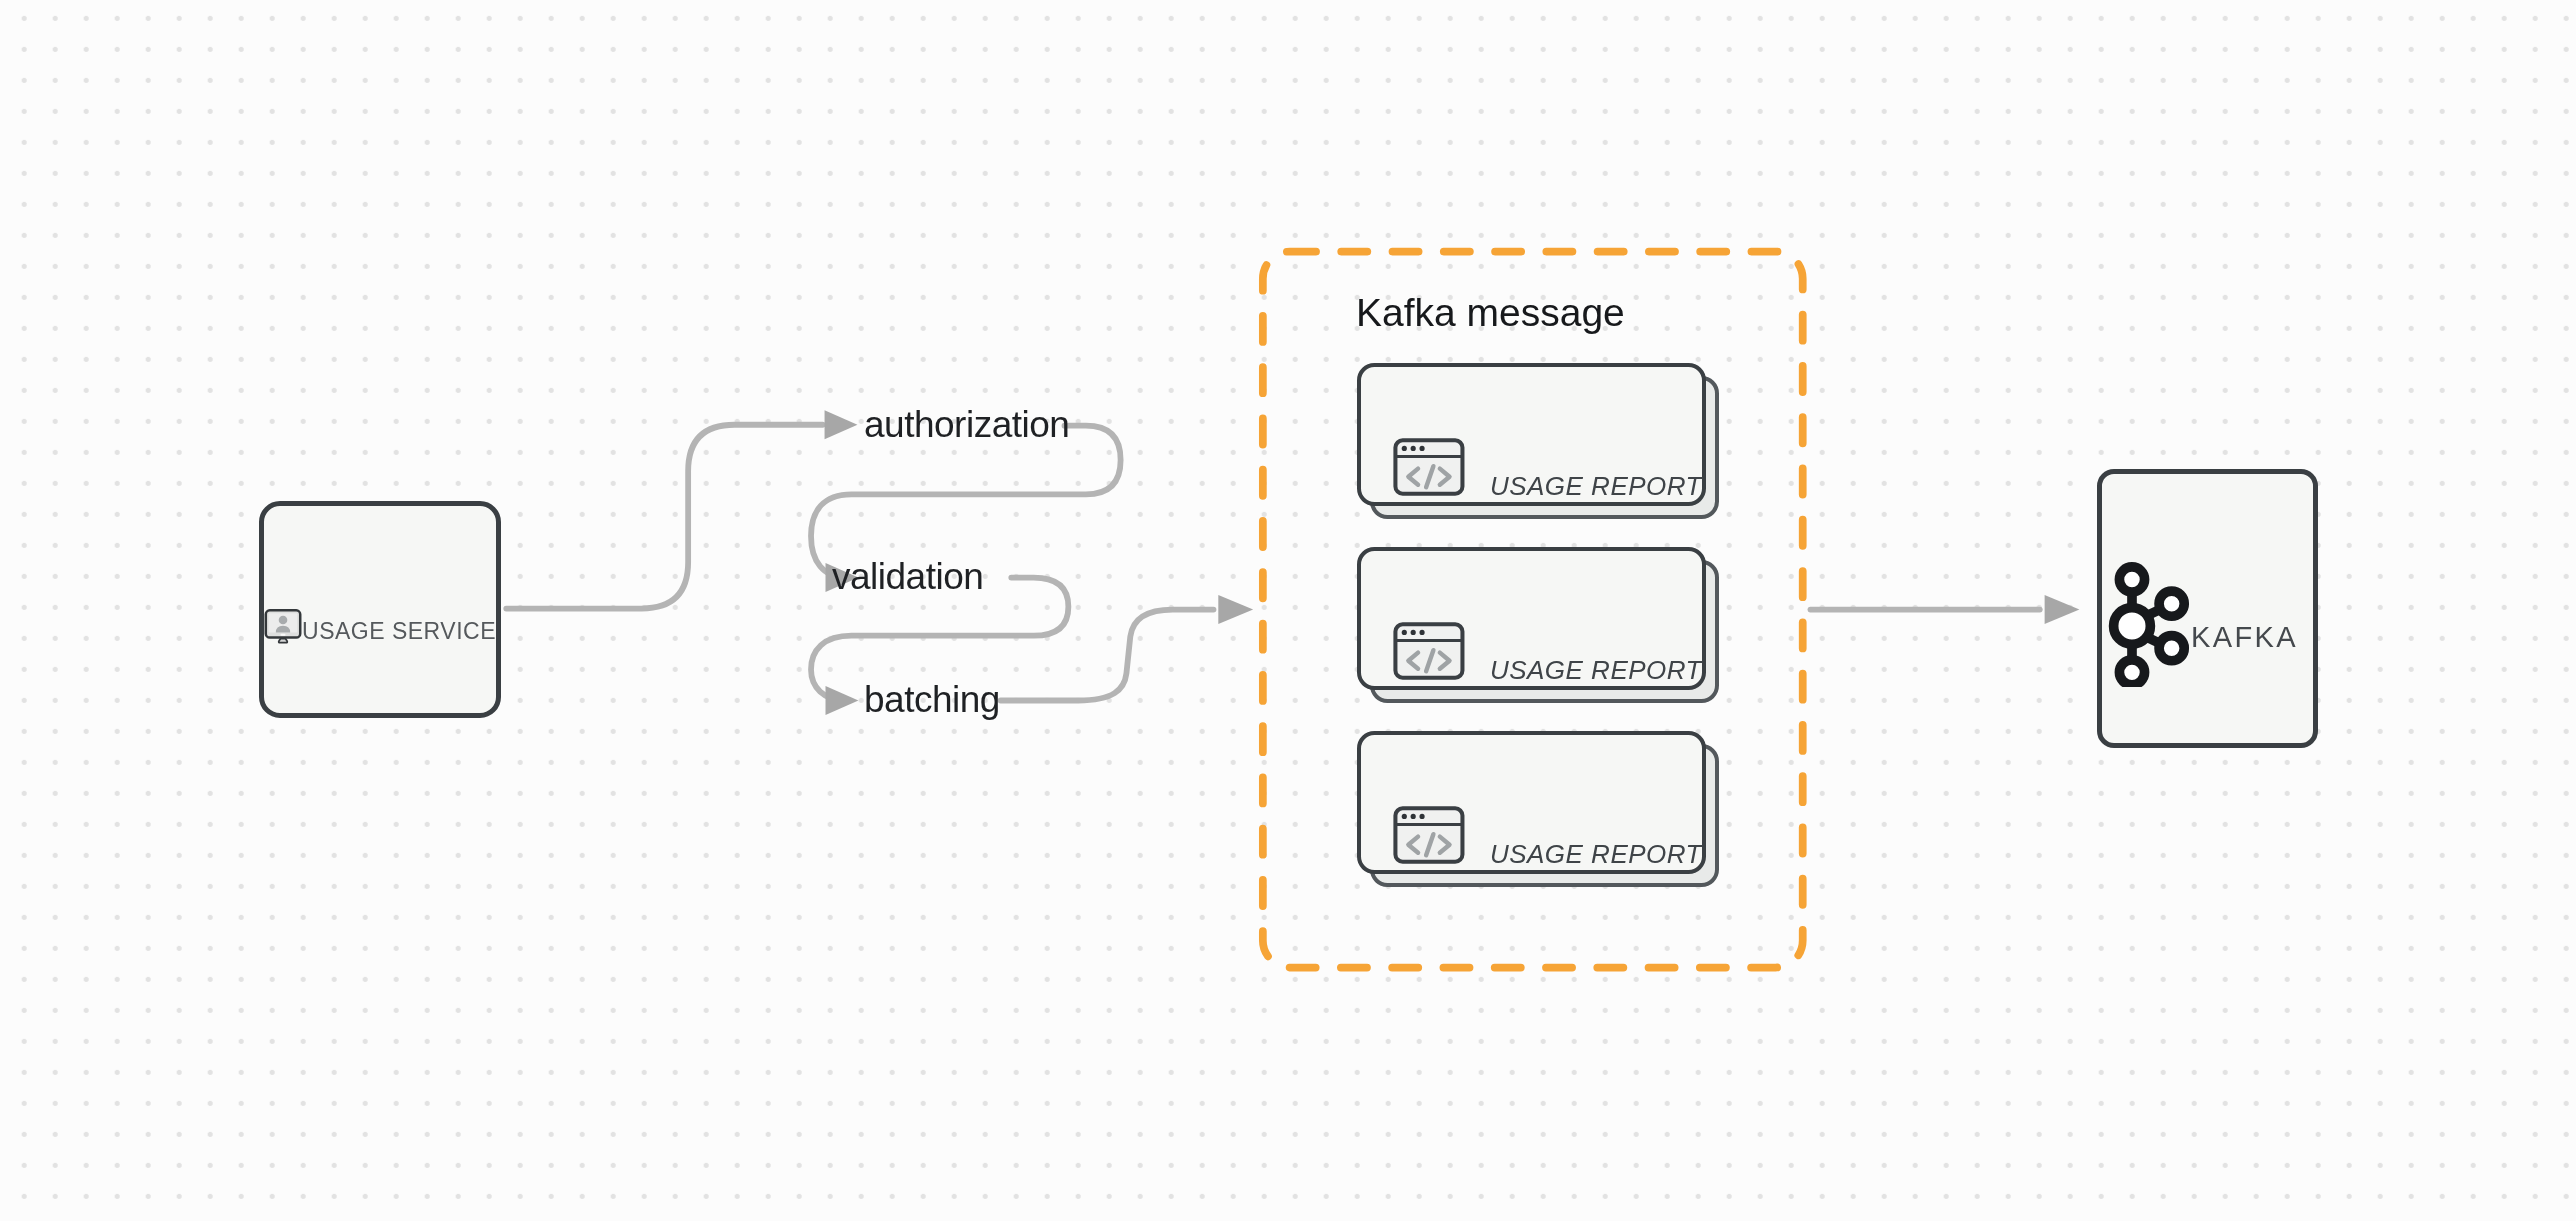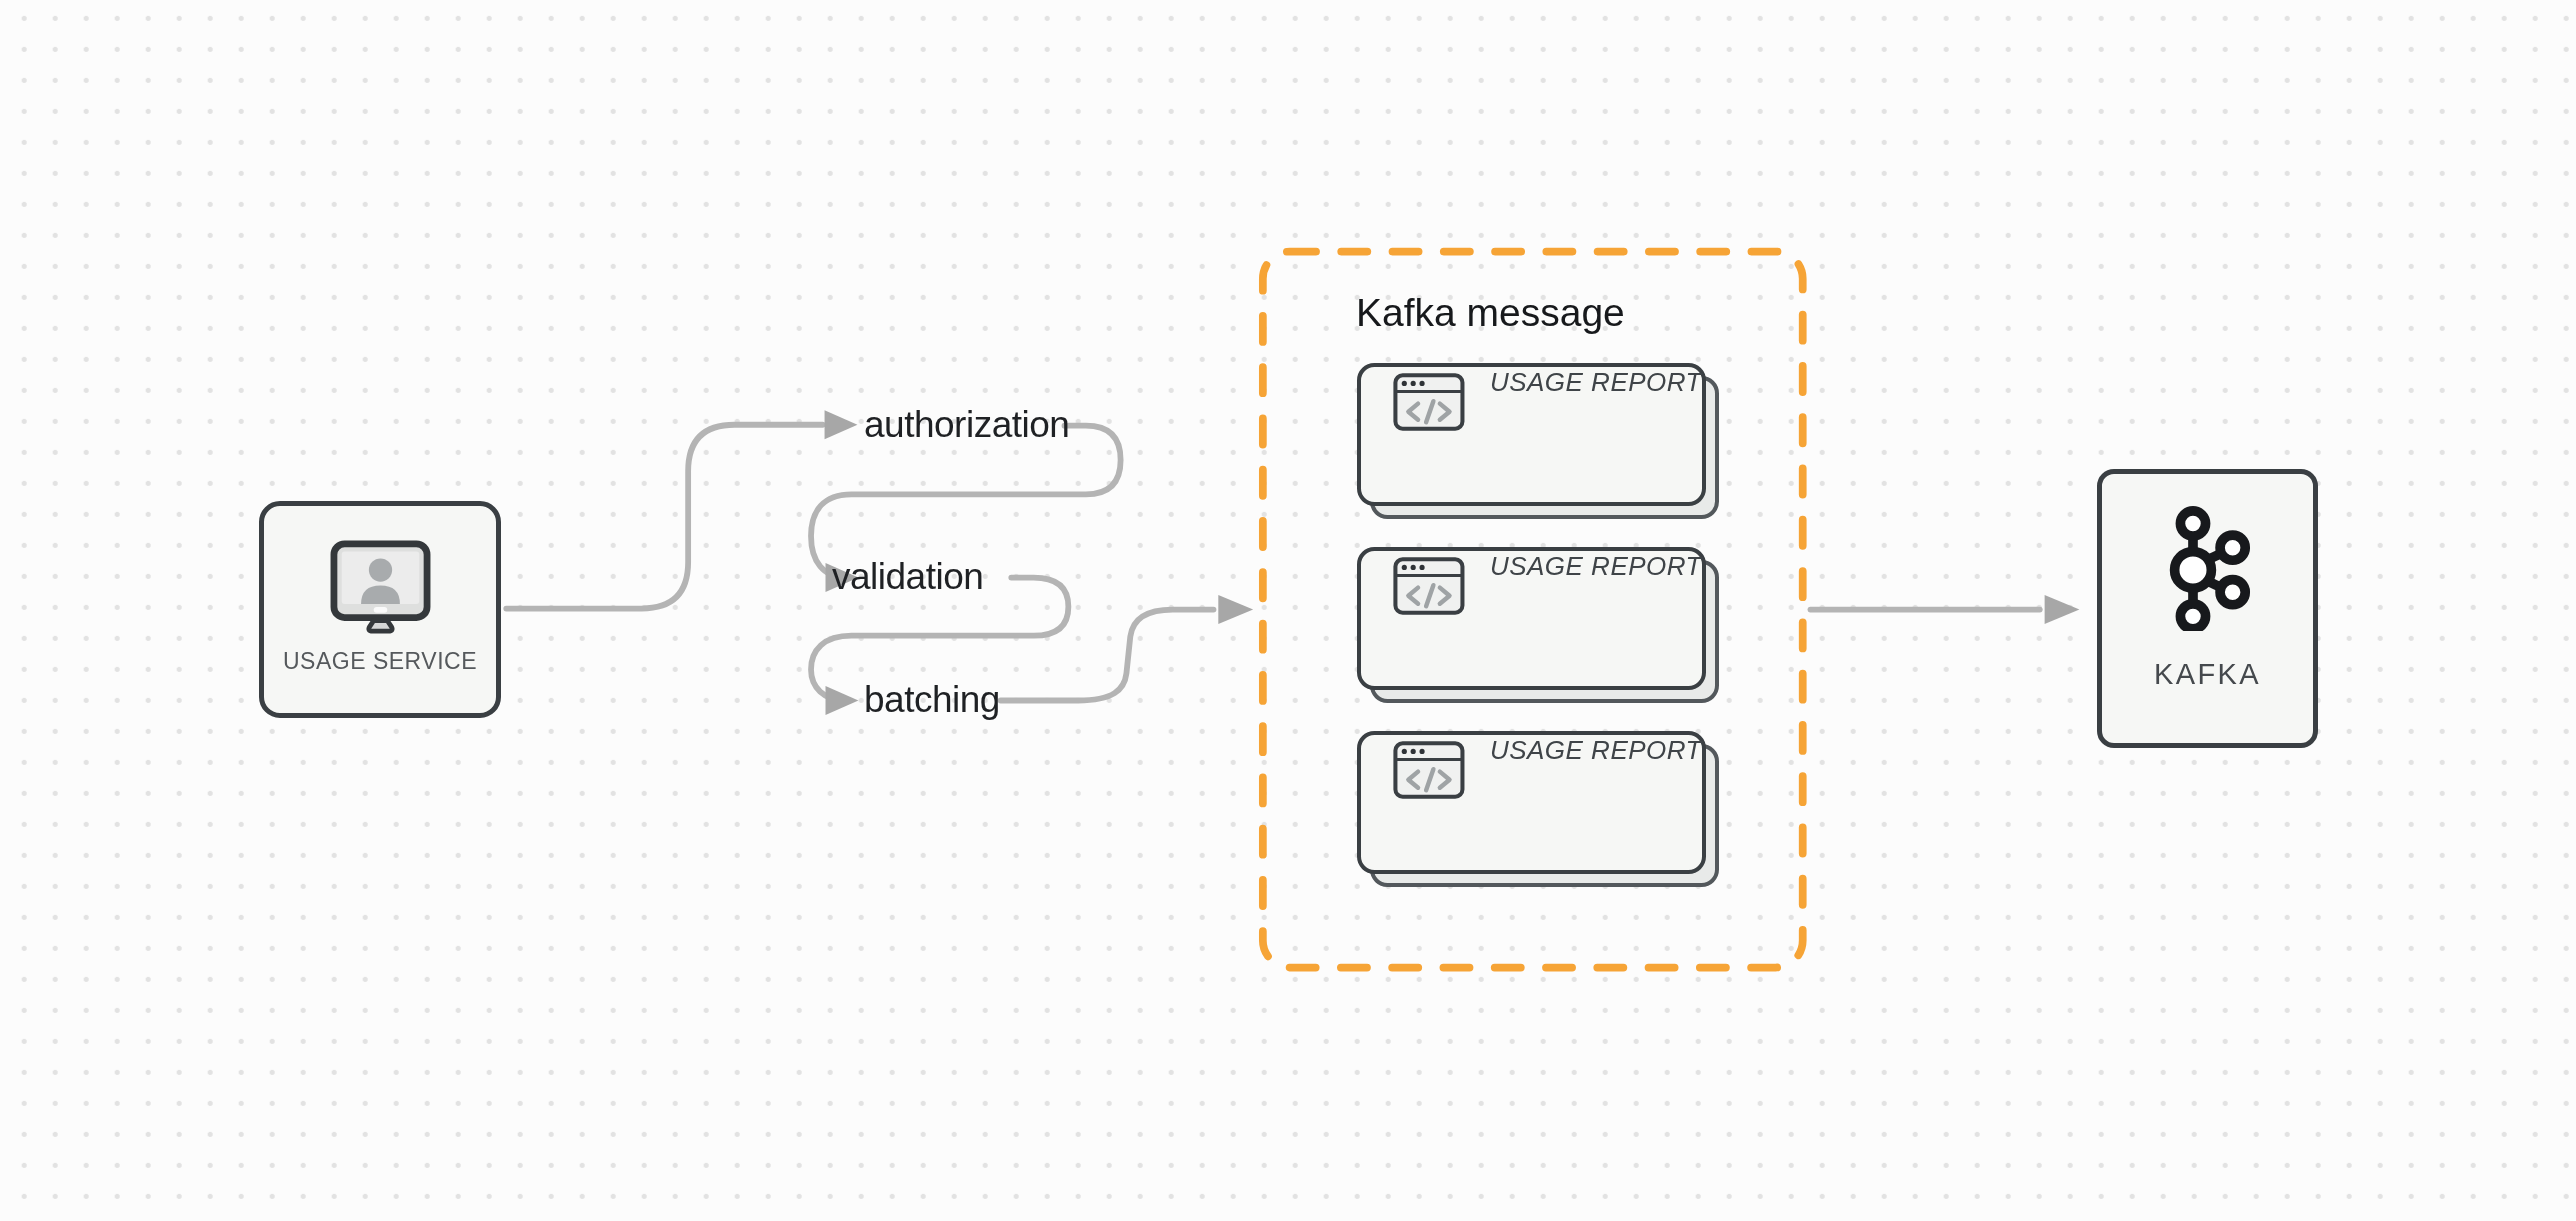--- a/index.html
+++ b/index.html
@@ -17,21 +17,21 @@
     background-position:8.7px 2.9px;
   }
   #connector-layer{position:absolute;left:0;top:0;z-index:1;}
 
   .node{
     position:absolute;z-index:2;
     background:#f6f7f5;
     border:5.8px solid #3a3f43;
     border-radius:21px;
     box-sizing:border-box;
-    display:flex;flex-direction:column;align-items:center;
+    display:flex;flex-direction:row;align-items:center;
   }
   #usage-service-node{left:259px;top:501px;width:242px;height:217px;padding-top:33px;}
   #usage-service-node .node-caption{margin-top:11.6px;}
   #kafka-node{left:2097px;top:469px;width:221px;height:279px;border-radius:17px;padding-top:31px;}
   #kafka-node .node-caption{margin-top:27px;font-size:29px;letter-spacing:2.4px;color:#45494d;}
   .node-caption{
     font-size:23px;letter-spacing:0.5px;color:#55595c;
     white-space:nowrap;
   }
 
@@ -55,21 +55,21 @@
   #card-stack-2{left:1357px;top:731px;}
   .card-echo{
     position:absolute;left:12.6px;top:12.6px;width:100%;height:100%;
     background:#e8eae9;border:4.8px solid #53585c;border-radius:17.4px;
     box-sizing:border-box;
   }
   .card-main{
     position:absolute;left:0;top:0;width:100%;height:100%;
     background:#f6f7f5;border:4.8px solid #3a3f43;border-radius:17.4px;
     box-sizing:border-box;
-    display:flex;align-items:flex-start;
+    display:flex;align-items:flex-end;
     padding-left:32px;
   }
   .card-label{
     margin-left:25px;
     font-size:26px;font-style:italic;letter-spacing:0.5px;color:#3f4448;
     white-space:nowrap;
   }
 </style>
 </head>
 <body>

